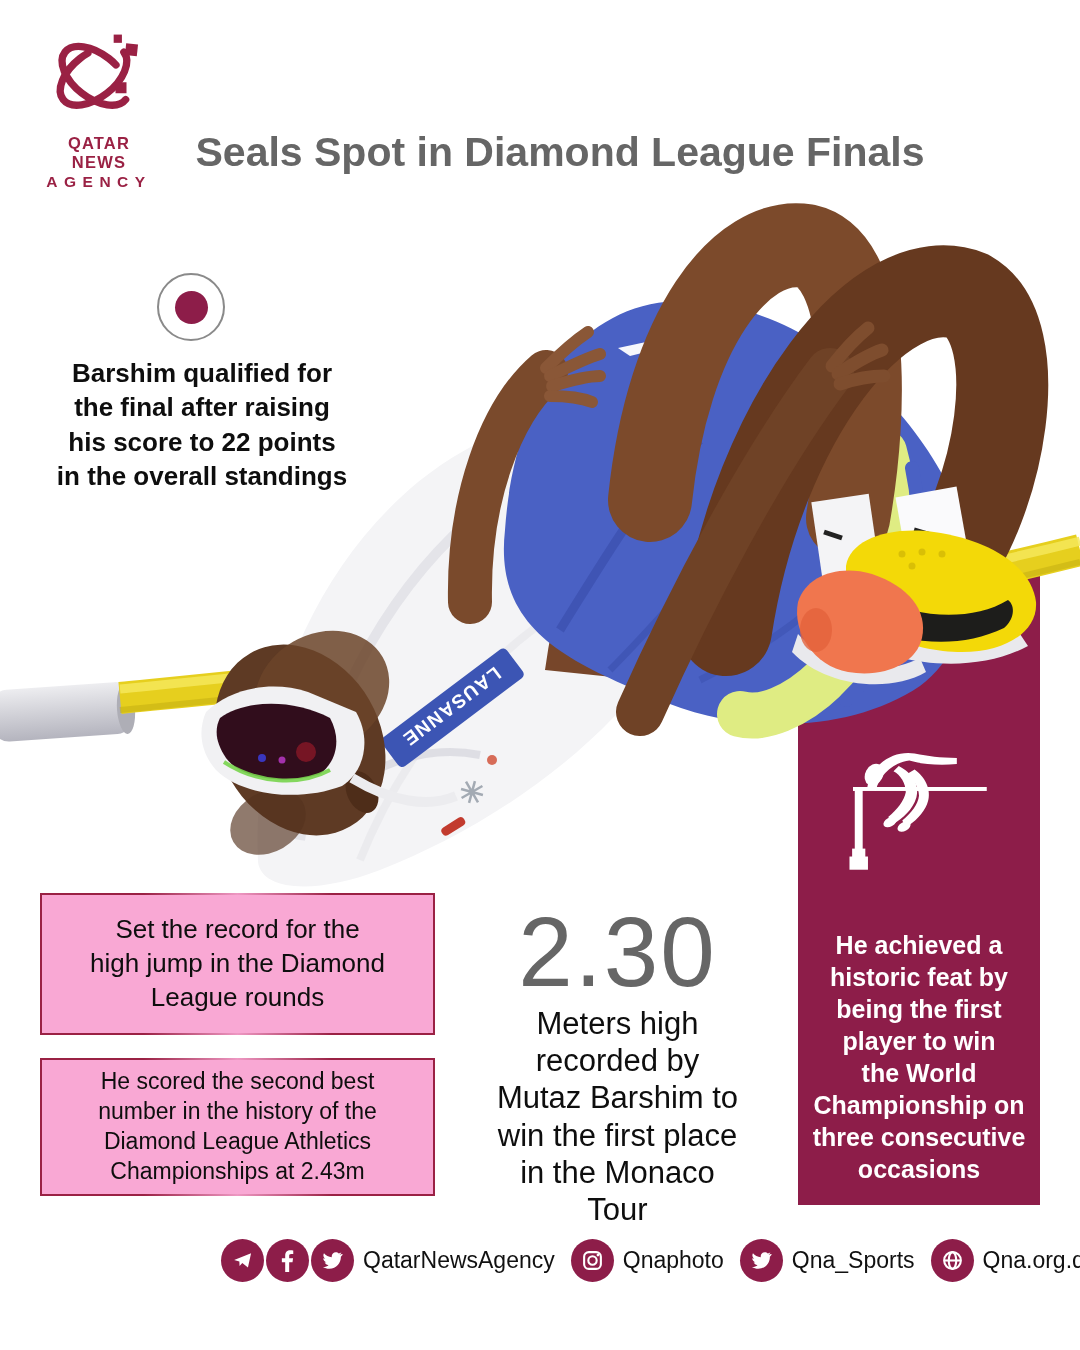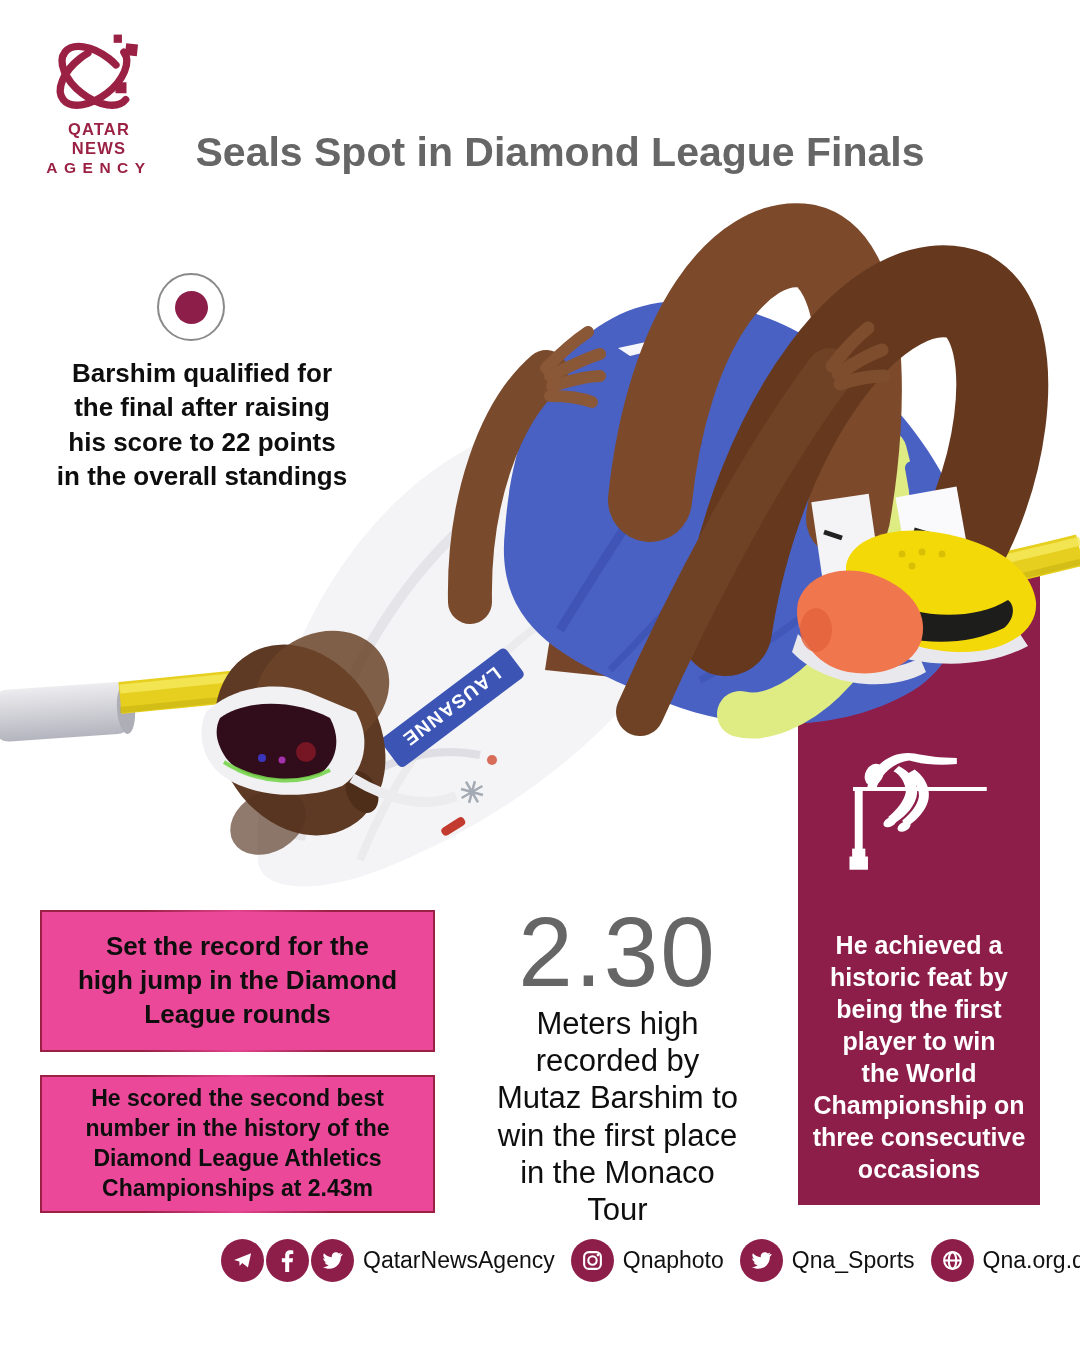--- a/index.html
+++ b/index.html
@@ -4,21 +4,21 @@
 <style>
   html,body{margin:0;padding:0;background:#e9e9e9;}
   .page{position:relative;width:1080px;height:1350px;background:#ffffff;overflow:hidden;
         font-family:"Liberation Sans",sans-serif;margin:0 auto;}
   .page *{box-sizing:border-box;}
   .abs{position:absolute;}
 
   
   .logo{left:38px;top:30px;width:122px;text-align:center;z-index:3;}
   .logo svg{width:104px;height:88px;display:block;margin:0 auto;}
-  .logo-l1{font-size:16.5px;font-weight:bold;color:#9A2144;letter-spacing:1.2px;margin-top:2px;}
+  .logo-l1{font-size:16.5px;font-weight:bold;color:#9A2144;letter-spacing:1.2px;margin-top:16px;}
   .logo-l2{font-size:15.5px;font-weight:bold;color:#9A2144;letter-spacing:6.5px;margin-top:1px;}
   .title{left:140px;top:33px;width:840px;text-align:center;font-size:63px;font-weight:bold;
          color:#952147;z-index:3;letter-spacing:0;}
   .subtitle{left:120px;top:129px;width:880px;text-align:center;font-size:41px;font-weight:bold;
             color:#666666;z-index:3;}
 
   
   .intro-icon{left:157px;top:273px;width:68px;height:68px;border-radius:50%;background:#fff;
               border:2px solid #8a8a8a;display:flex;align-items:center;justify-content:center;z-index:3;}
   .intro-dot{width:33px;height:33px;border-radius:50%;background:#8D1D49;}
@@ -31,21 +31,21 @@
   
   .panel{left:798px;top:563px;width:242px;height:642px;background:#8D1D49;z-index:1;}
   .panel-icon{display:block;width:150px;height:132px;margin:180px auto 0;}
   .panel-text{margin-top:54px;padding:0 8px;color:#ffffff;font-size:25px;font-weight:bold;
               line-height:1.28;text-align:center;white-space:pre-line;}
 
   
   .fact-box{left:40px;width:395px;border:2px solid;
             border-image:linear-gradient(90deg,#9A2144 0%,#9A2144 26%,rgba(154,33,68,.12) 50%,#9A2144 74%,#9A2144 100%) 1;
             display:flex;align-items:center;justify-content:center;text-align:center;
-            white-space:pre-line;font-weight:bold;color:#0e0e0e;z-index:3;background:#ec4899;margin-top:17px;}
+            white-space:pre-line;font-weight:normal;color:#0e0e0e;z-index:3;background:#f9a8d4;}
   .fact-1{top:893px;height:142px;font-size:26px;line-height:1.3;}
   .fact-2{top:1058px;height:138px;font-size:23px;line-height:1.3;}
 
   
   .stat{left:440px;top:903px;width:355px;text-align:center;z-index:3;}
   .stat-value{font-size:98px;font-weight:normal;color:#666666;line-height:1;letter-spacing:2px;}
   .stat-caption{font-size:31px;font-weight:normal;color:#0e0e0e;line-height:1.2;white-space:pre-line;margin-top:4px;}
 
   
   .social{left:221px;top:1238px;height:44px;display:flex;align-items:center;z-index:3;}

